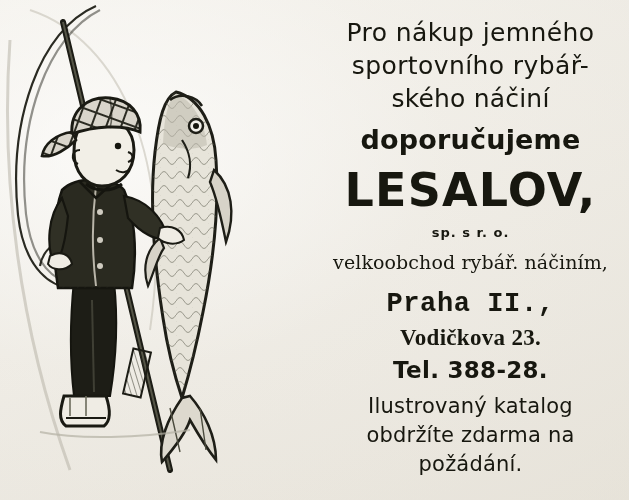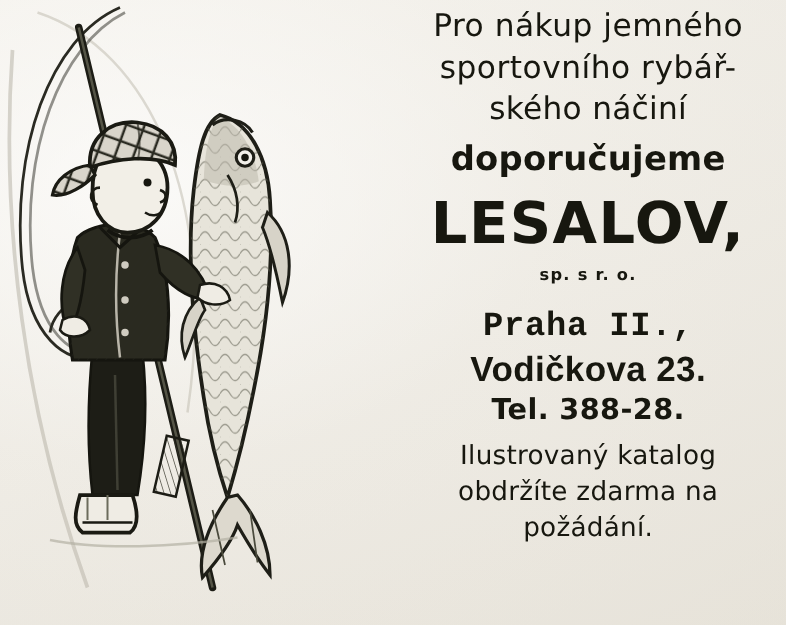--- a/index.html
+++ b/index.html
@@ -34,21 +34,21 @@
     top: 0;
     width: 312px;
     height: 500px;
   }
   .illus svg { display: block; }
 
   
   .textblock {
     position: absolute;
     left: 318px;
-    top: 4px;
+    top: 16px;
     width: 305px;
     height: 478px;
     color: #17170f;
     text-align: center;
   }
   .line {
     display: block;
     white-space: nowrap;
   }
   .l-intro {
@@ -93,22 +93,22 @@
   }
   .l-city {
     font-family: Liberation Mono, monospace;
     font-size: 27px;
     font-weight: 700;
     line-height: 36px;
     letter-spacing: .6px;
     margin-top: 10px;
   }
   .l-street {
-    font-family: Liberation Sans, sans-serif;
-    font-size: 28px;
+    font-family: Liberation Serif, serif;
+    font-size: 23px;
     font-weight: 700;
     line-height: 32px;
     letter-spacing: .3px;
   }
   .l-tel {
     font-family: "DejaVu Sans", sans-serif;
     font-size: 23px;
     font-weight: 700;
     line-height: 32px;
     letter-spacing: .3px;
@@ -253,20 +253,21 @@
   </div>
 
   <div class="textblock">
     <span class="line l-intro l1">Pro nákup jemného</span>
     <span class="line l-intro l2">sportovního rybář-</span>
     <span class="line l-intro l3">ského náčiní</span>
 
     <span class="line l-rec">doporučujeme</span>
     <span class="line l-brand">LESALOV,</span>
     <span class="line l-sp">sp. s r. o.</span>
+    <span class="line l-whole">velkoobchod rybář. náčiním,</span>
 
     <span class="line l-city">Praha II.,</span>
     <span class="line l-street">Vodičkova 23.</span>
     <span class="line l-tel">Tel. 388-28.</span>
 
     <span class="line l-cat">Ilustrovaný katalog</span>
     <span class="line l-cat" style="margin-top:0">obdržíte zdarma na</span>
     <span class="line l-cat" style="margin-top:0">požádání.</span>
   </div>
 </div>

